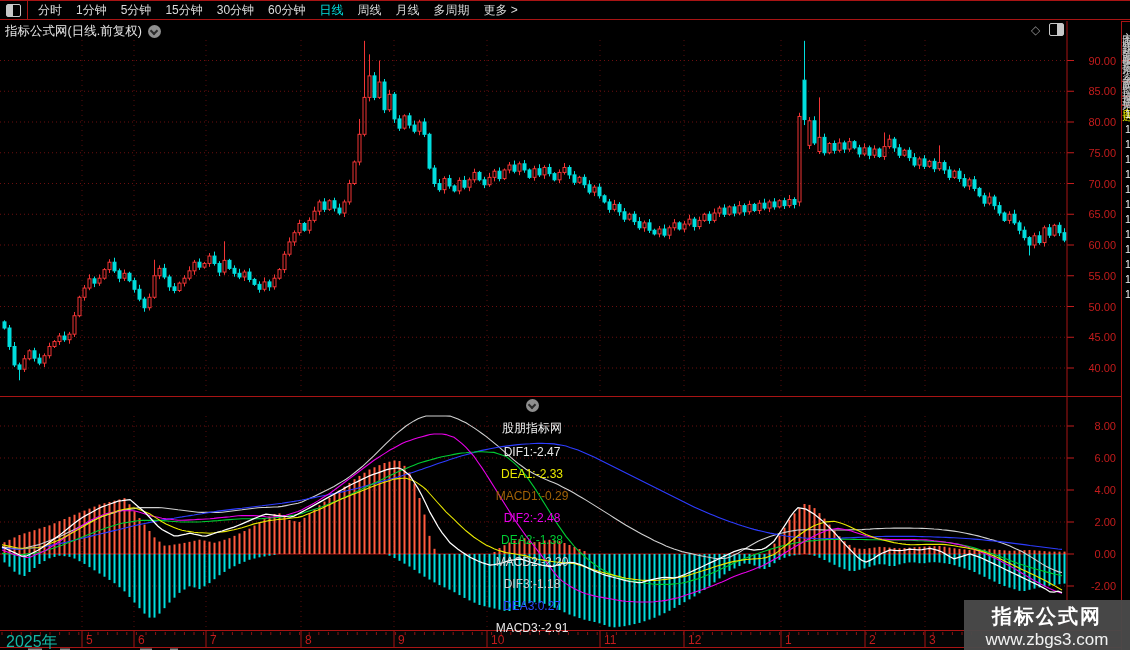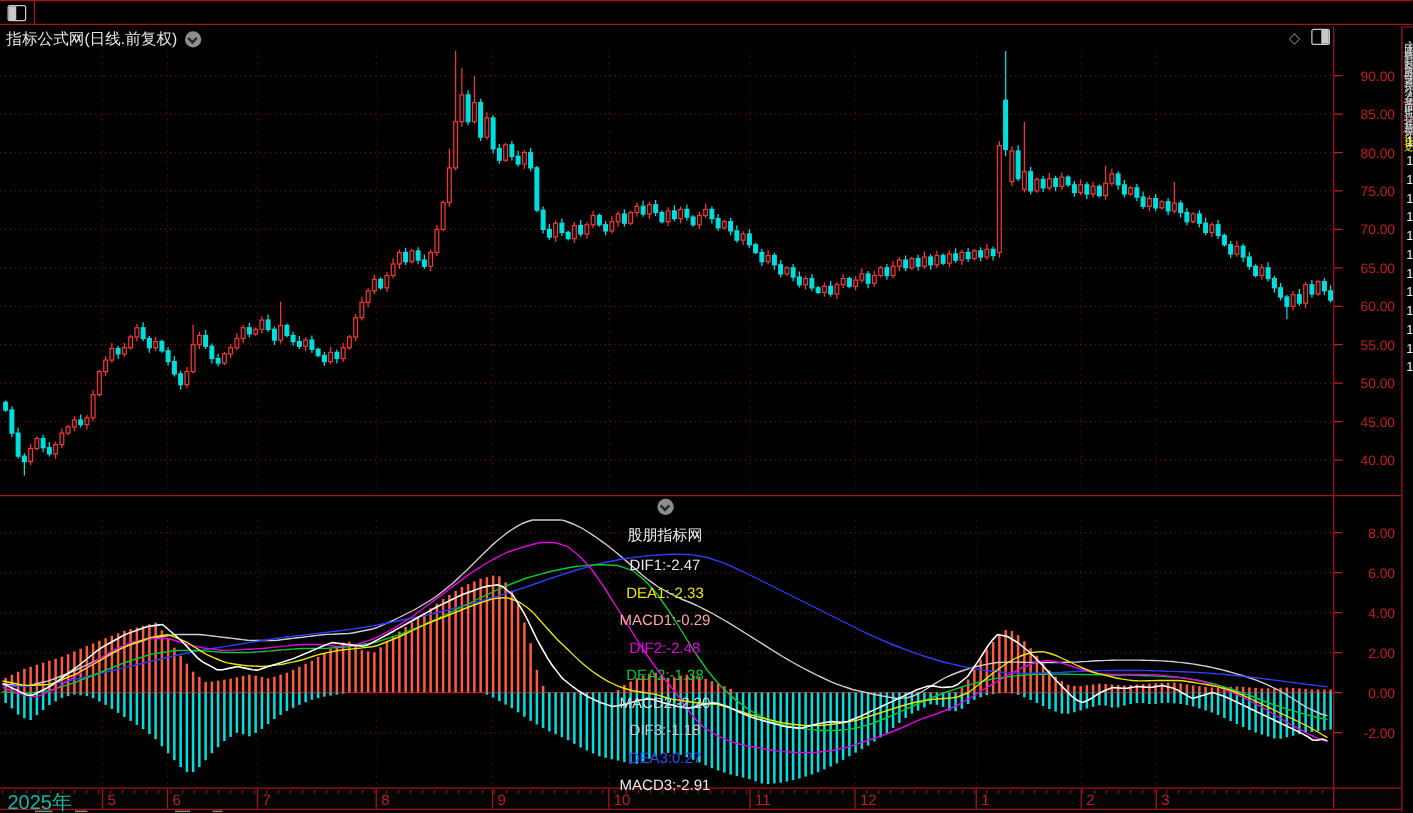--- a/index.html
+++ b/index.html
@@ -1275,50 +1275,67 @@
         <rect x="60" y="648.5" width="10" height="1.6" fill="#8a8a8a"></rect>
         <rect x="140" y="648.5" width="12" height="1.6" fill="#8a8a8a"></rect>
         <rect x="170" y="648.5" width="8" height="1.6" fill="#8a8a8a"></rect>
       </g>
     </svg>
 
   <div id="toolbar">
     <div id="tb-icon-wrap">
       <span class="winic"></span>
     </div>
+    <div id="tb-left">
+        <span class="itm">分时</span>
+        <span class="itm">1分钟</span>
+        <span class="itm">5分钟</span>
+        <span class="itm">15分钟</span>
+        <span class="itm">30分钟</span>
+        <span class="itm">60分钟</span>
+        <span class="itm" style="color: rgb(0, 225, 225);">日线</span>
+        <span class="itm">周线</span>
+        <span class="itm">月线</span>
+        <span class="itm">多周期</span>
+        <span class="itm">更多 &gt;</span>
+      </div>
   </div>
 
   <div id="title-row">
     <span>指标公式网(日线.前复权)</span>
     <span class="cc"></span>
   </div>
 
   <div id="corner-icons">
     <span class="dia">◇</span>
     <span class="winic rhalf"></span>
   </div>
 
   <div id="ind-header">
     <span class="cc"></span>
     <span class="name">股朋指标网</span>
   <span style="color: rgb(232, 232, 232);">DIF1:-2.47</span>
       <span style="color: rgb(232, 232, 0);">DEA1:-2.33</span>
-      <span style="color: #fca5a5;">MACD1:-0.29</span>
+      <span style="color: #a16207;">MACD1:-0.29</span>
       <span style="color: rgb(232, 0, 232);">DIF2:-2.48</span>
       <span style="color: rgb(0, 204, 51);">DEA2:-1.38</span>
       <span style="color: rgb(216, 216, 216);">MACD2:-2.20</span>
       <span style="color: rgb(200, 200, 200);">DIF3:-1.18</span>
       <span style="color: rgb(45, 76, 255);">DEA3:0.27</span>
       <span style="color: rgb(232, 232, 232);">MACD3:-2.91</span>
     </div>
 
   <span id="year-label">2025年</span>
 
   <div id="right-strip">
       <div class="sec" style="color: rgb(196, 196, 196);">主图画线趋势波段买卖提示</div>
       <div class="sec" style="color: rgb(196, 196, 196);">资金流向监控</div>
       <div class="sec" style="color: rgb(196, 196, 196);">操盘提示</div>
       <div class="sec" style="color: rgb(232, 232, 0);">自选</div>
       <div class="sec" style="color: rgb(240, 240, 240);">1111111111111</div>
     </div>
 
+  <div id="watermark">
+    <div class="l1">指标公式网</div>
+    <div class="l2">www.zbgs3.com</div>
+  </div>
 
 </div>
 
 </body></html>

